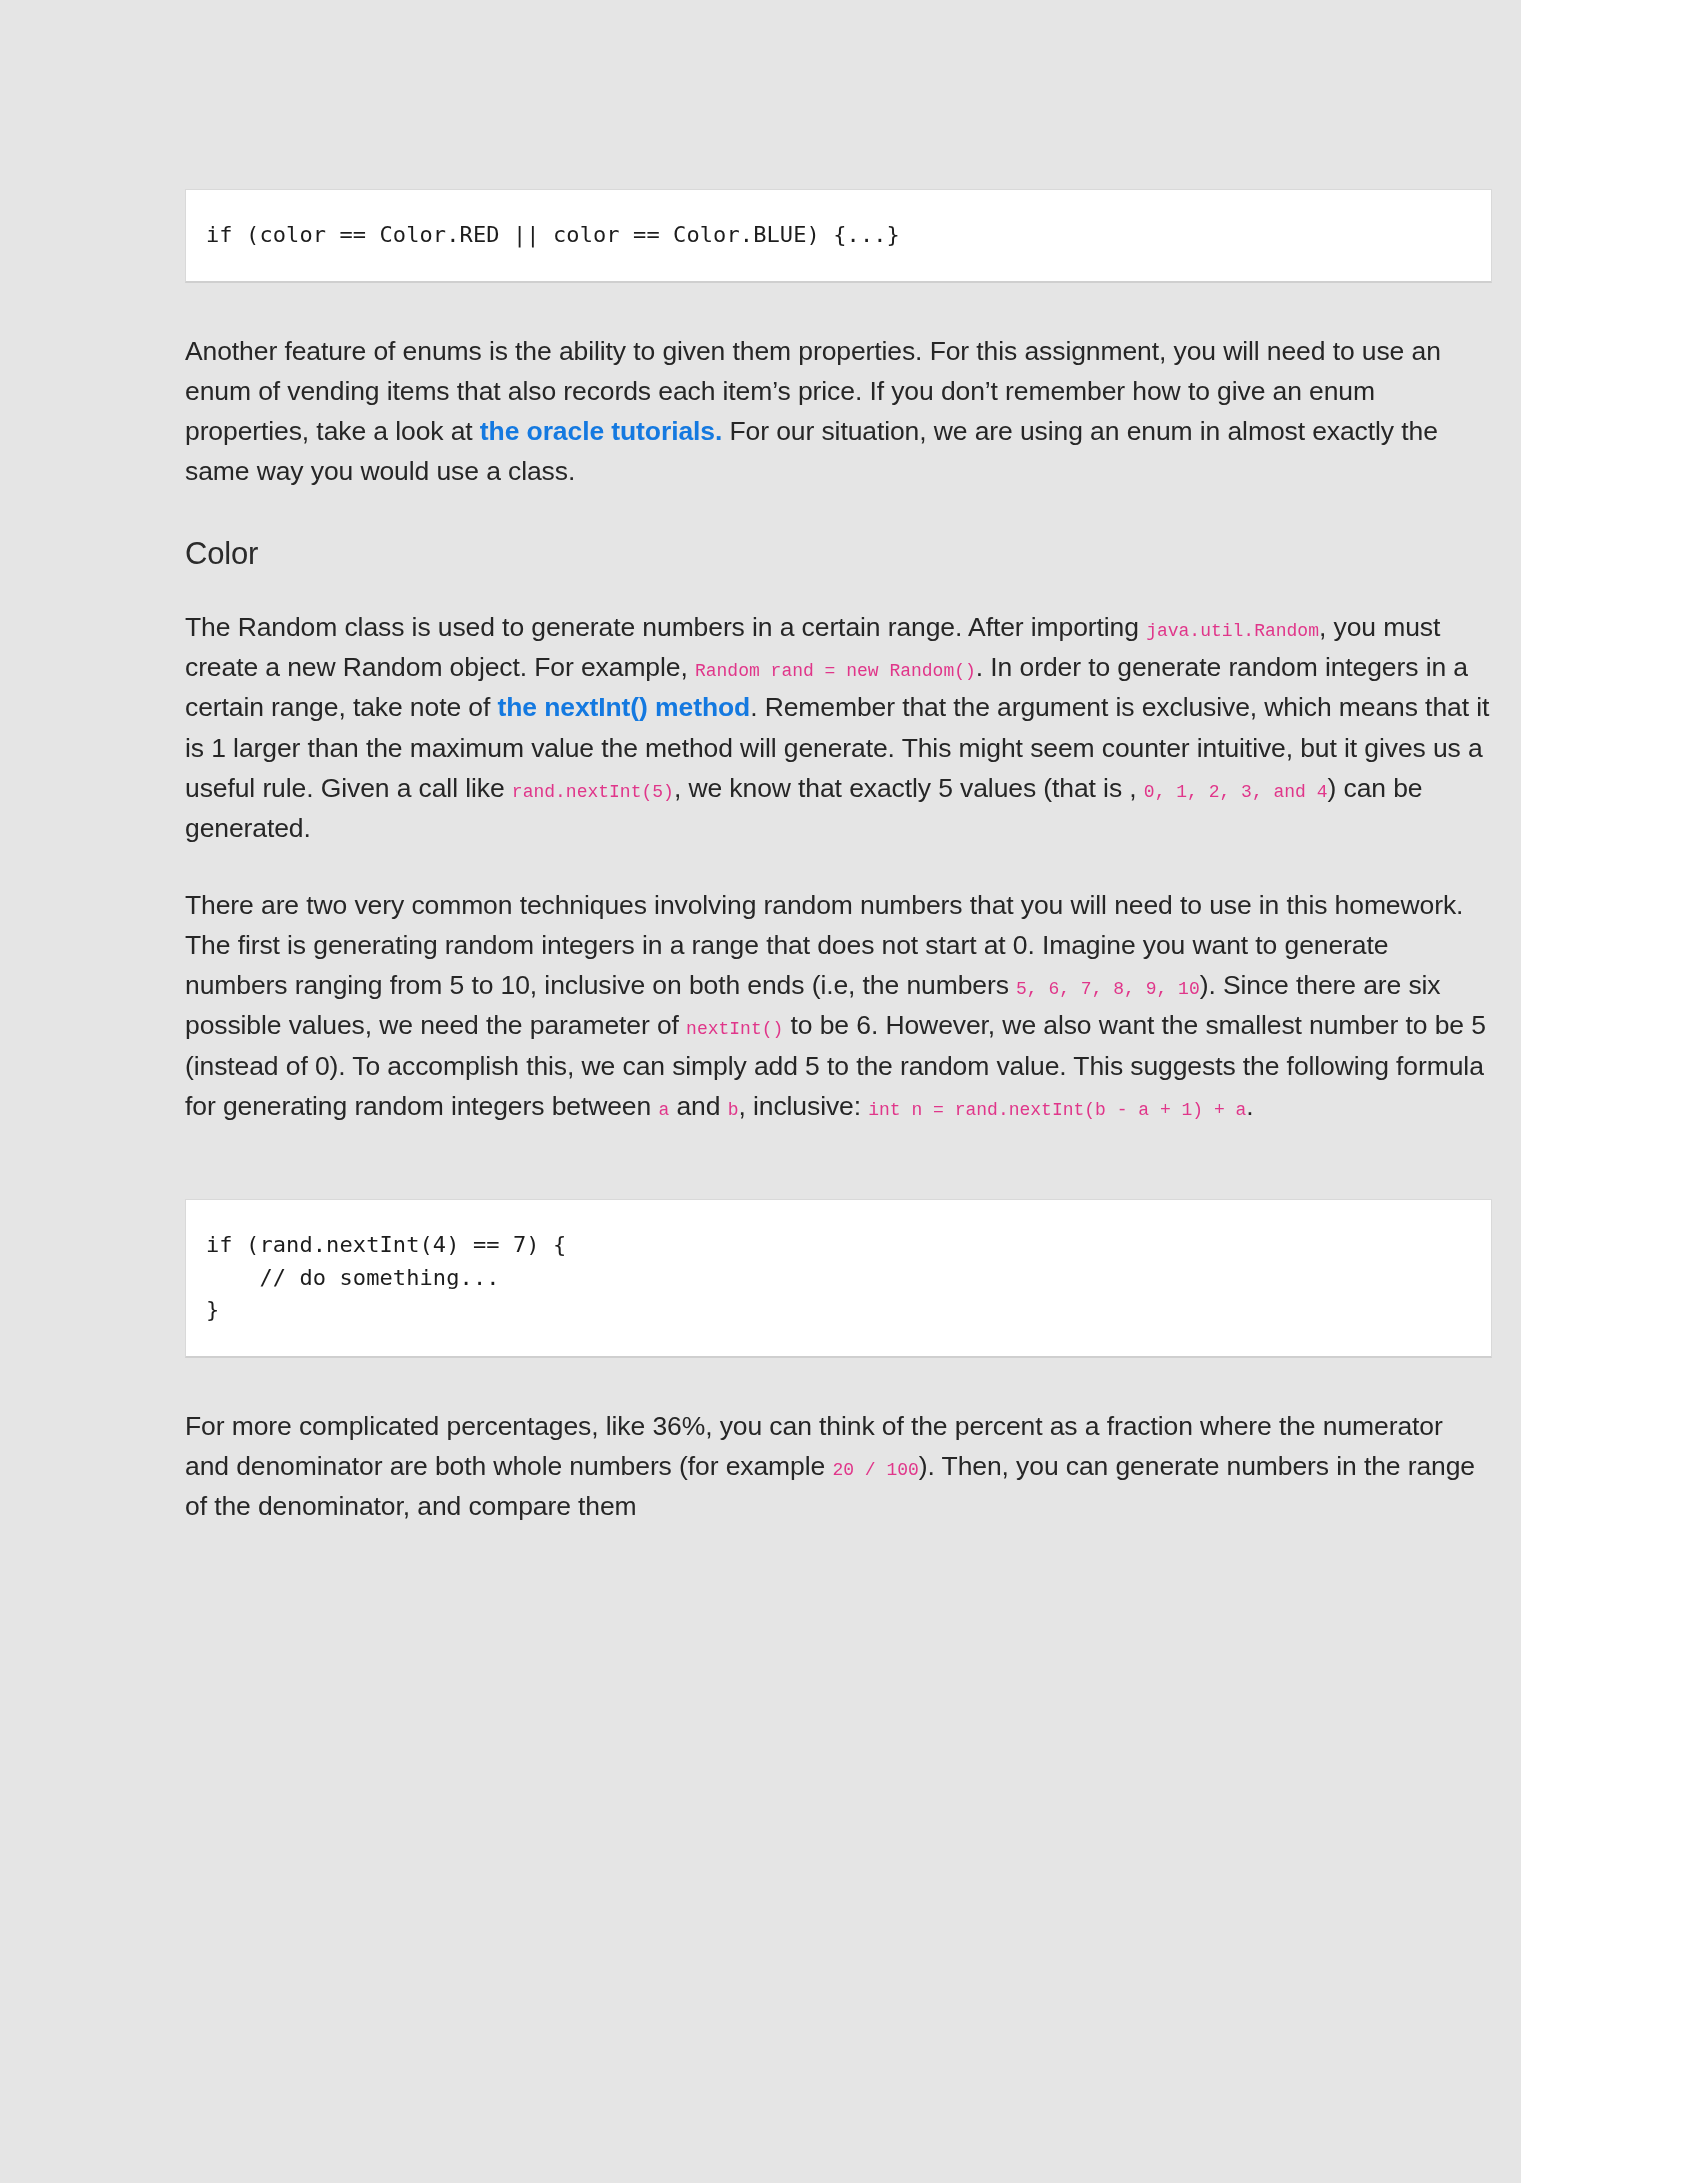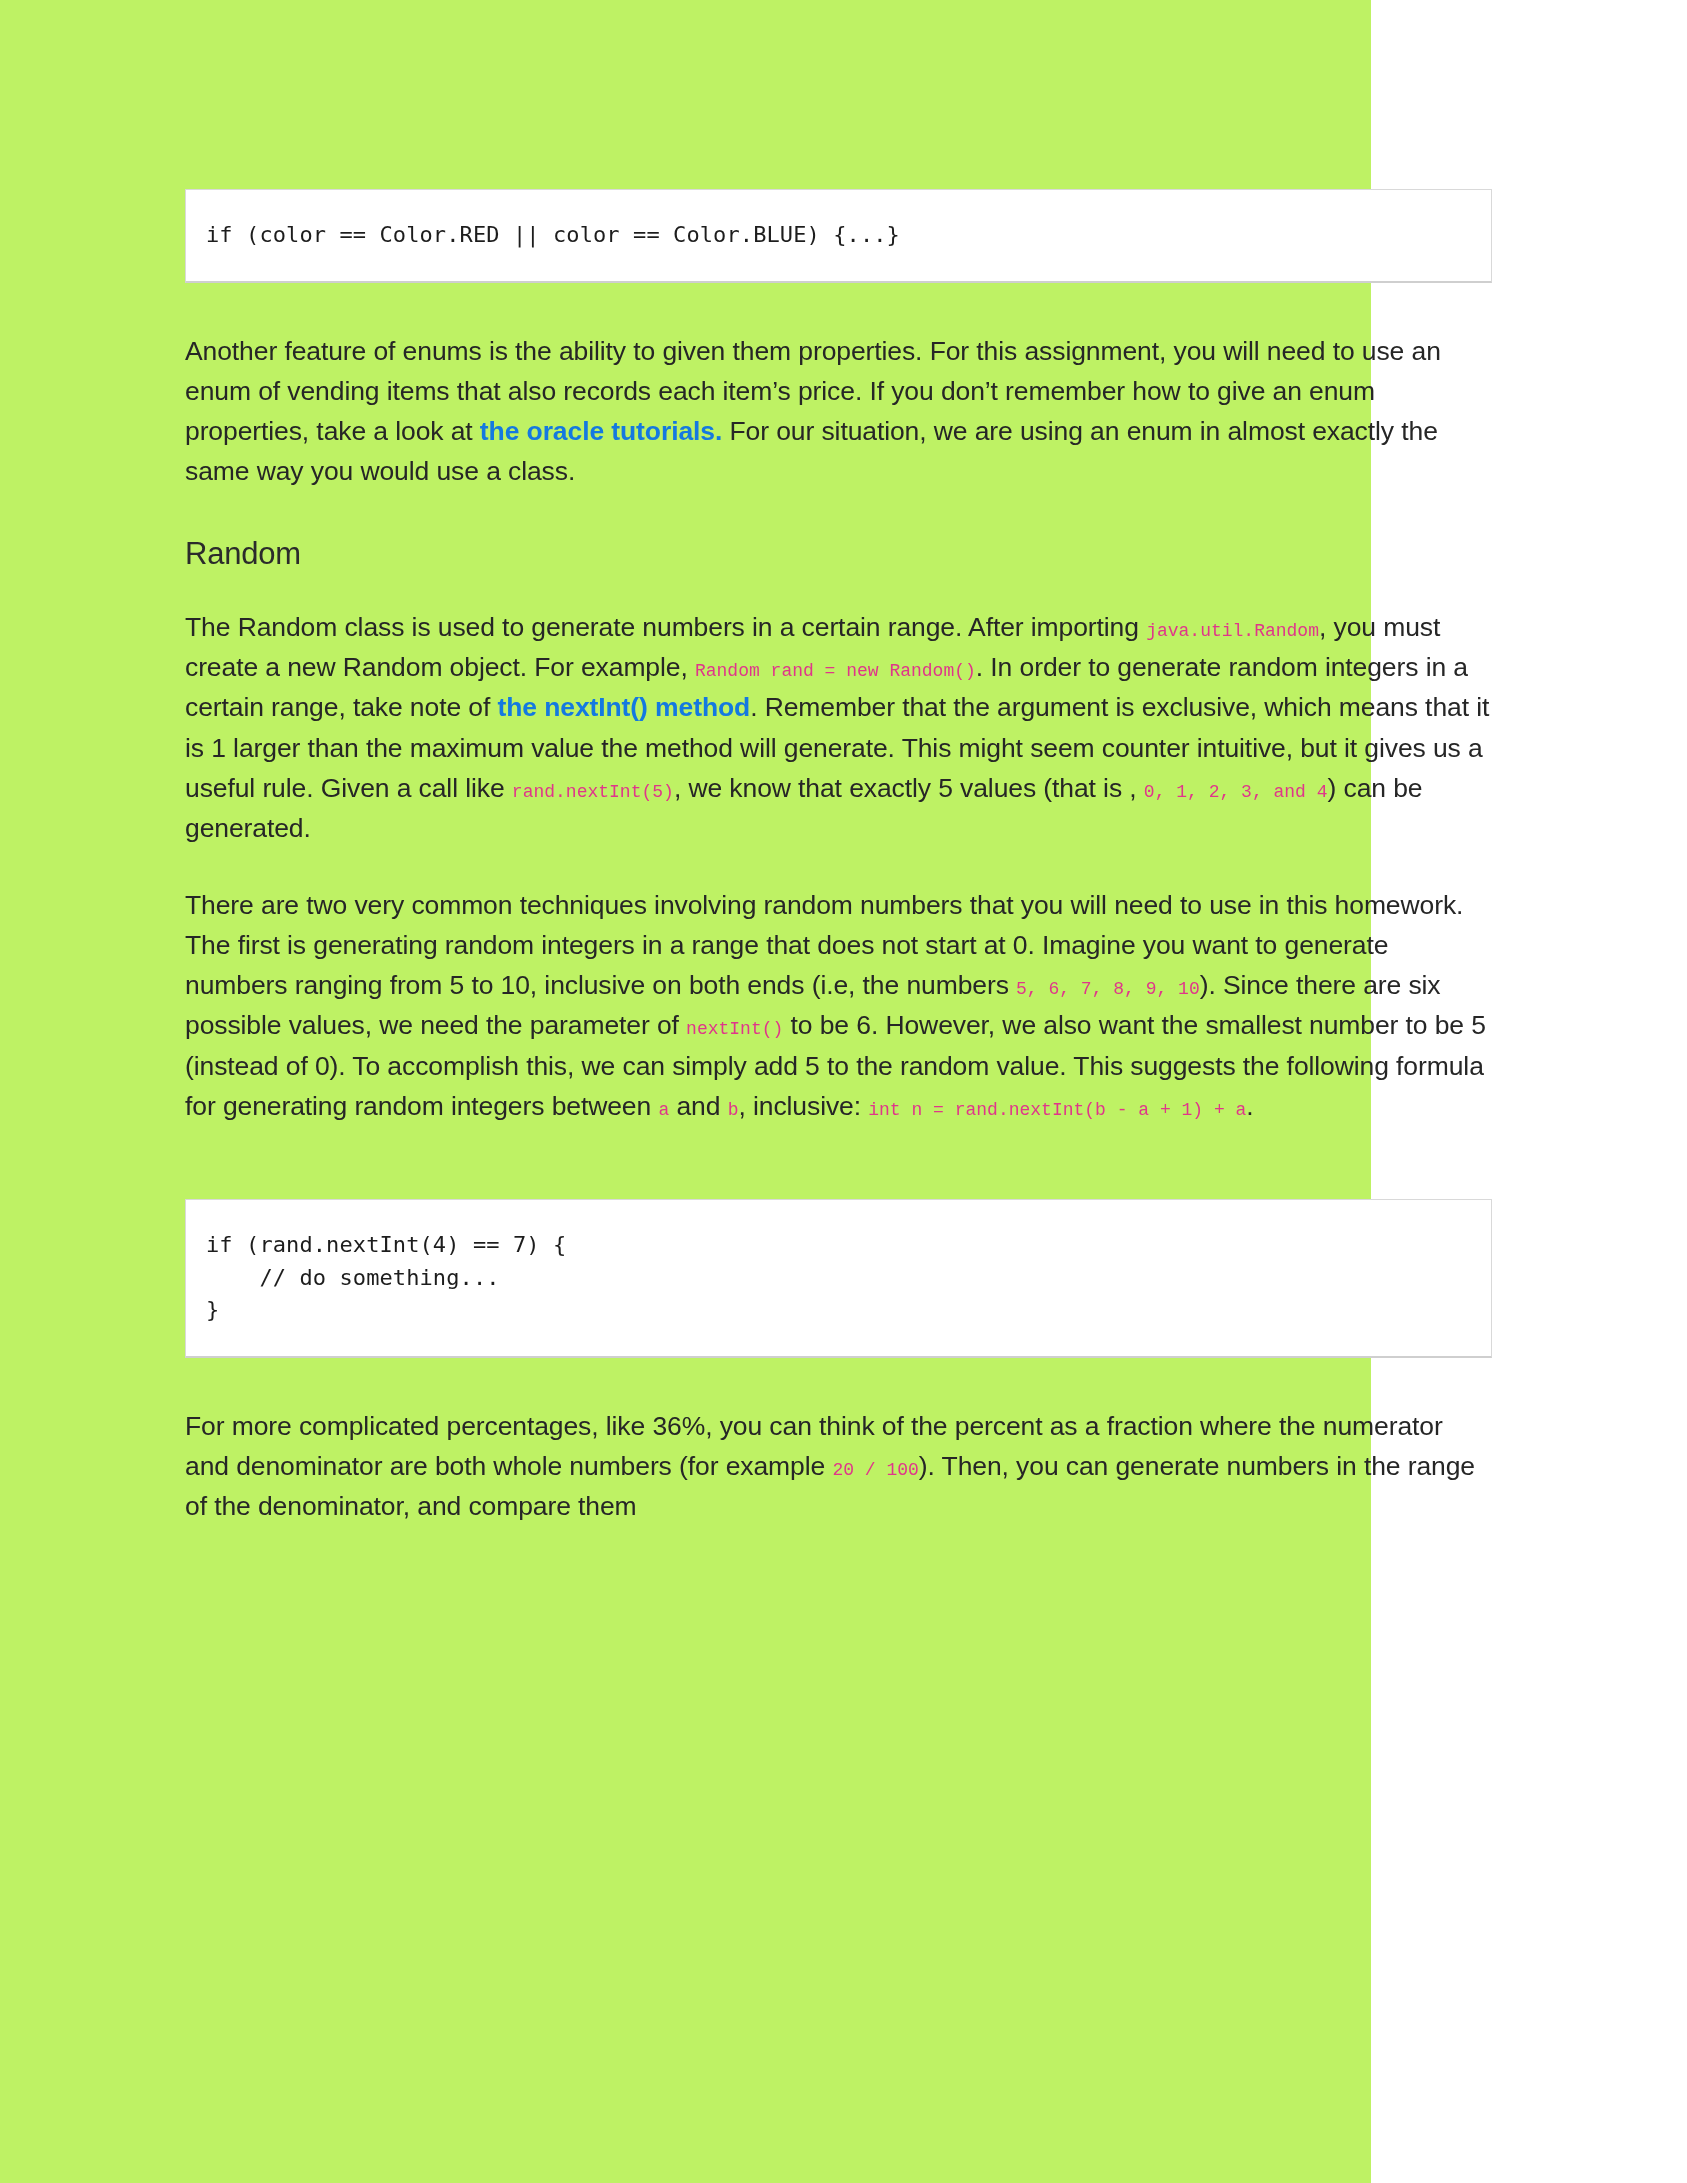--- a/index.html
+++ b/index.html
@@ -9,23 +9,23 @@
   }
   body {
     width: 1687px;
     height: 2183px;
     font-family: "Liberation Sans", sans-serif;
     -webkit-font-smoothing: antialiased;
   }
 
   .page {
     position: relative;
-    width: 1371px;
+    width: 1521px;
     height: 2183px;
-    background: #bef264;
+    background: #e5e5e5;
     box-sizing: border-box;
   }
 
   .content {
     position: absolute;
     left: 185px;
     top: 189px;
     width: 1307px;
   }
 
@@ -101,21 +101,21 @@
     <div class="code-block">
       <pre>if (color == Color.RED || color == Color.BLUE) {...}</pre>
     </div>
 
     <div class="sp-after-code"></div>
 
     <p class="para"><span>Another feature of enums is the ability to given them properties. For this assignment, you will need to use an enum of vending items that also records each item’s price. If you don’t remember how to give an enum properties, take a look at </span><a class="link" href="#">the oracle tutorials.</a><span> For our situation, we are using an enum in almost exactly the same way you would use a class.</span></p>
 
     <div class="sp-before-head"></div>
 
-    <h2 class="heading">Random</h2>
+    <h2 class="heading">Color</h2>
 
     <div class="sp-after-head"></div>
 
     <p class="para"><span>The Random class is used to generate numbers in a certain range. After importing </span><code class="inl">java.util.Random</code><span>, you must create a new Random object. For example, </span><code class="inl">Random rand = new Random()</code><span>. In order to generate random integers in a certain range, take note of </span><a class="link" href="#">the nextInt() method</a><span>. Remember that the argument is exclusive, which means that it is 1 larger than the maximum value the method will generate. This might seem counter intuitive, but it gives us a useful rule. Given a call like </span><code class="inl">rand.nextInt(5)</code><span>, we know that exactly 5 values (that is , </span><code class="inl">0, 1, 2, 3, and 4</code><span>) can be generated.</span></p>
 
     <div class="sp-para"></div>
 
     <p class="para"><span>There are two very common techniques involving random numbers that you will need to use in this homework. The first is generating random integers in a range that does not start at 0. Imagine you want to generate numbers ranging from 5 to 10, inclusive on both ends (i.e, the numbers </span><code class="inl">5, 6, 7, 8, 9, 10</code><span>). Since there are six possible values, we need the parameter of </span><code class="inl">nextInt()</code><span> to be 6. However, we also want the smallest number to be 5 (instead of 0). To accomplish this, we can simply add 5 to the random value. This suggests the following formula for generating random integers between </span><code class="inl">a</code><span> and </span><code class="inl">b</code><span>, inclusive: </span><code class="inl">int n = rand.nextInt(b - a + 1) + a</code><span>.</span></p>
 
     <div class="sp-para"></div>

